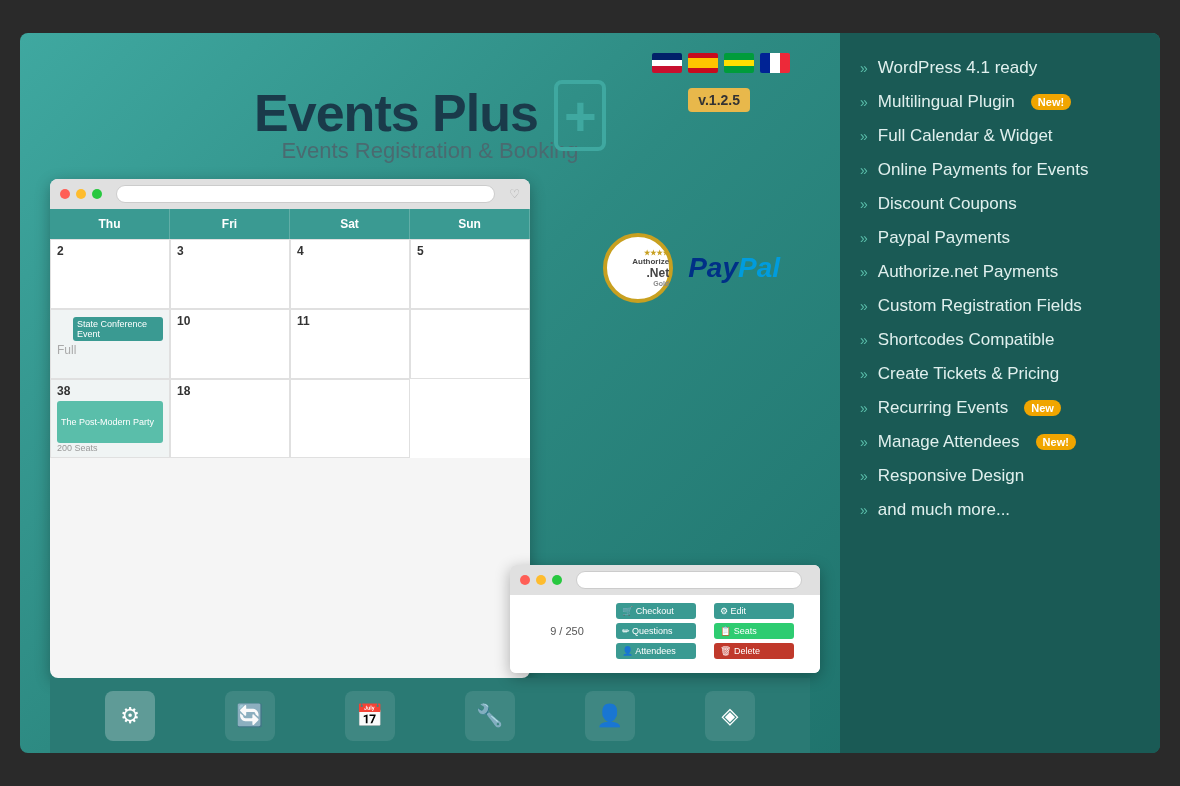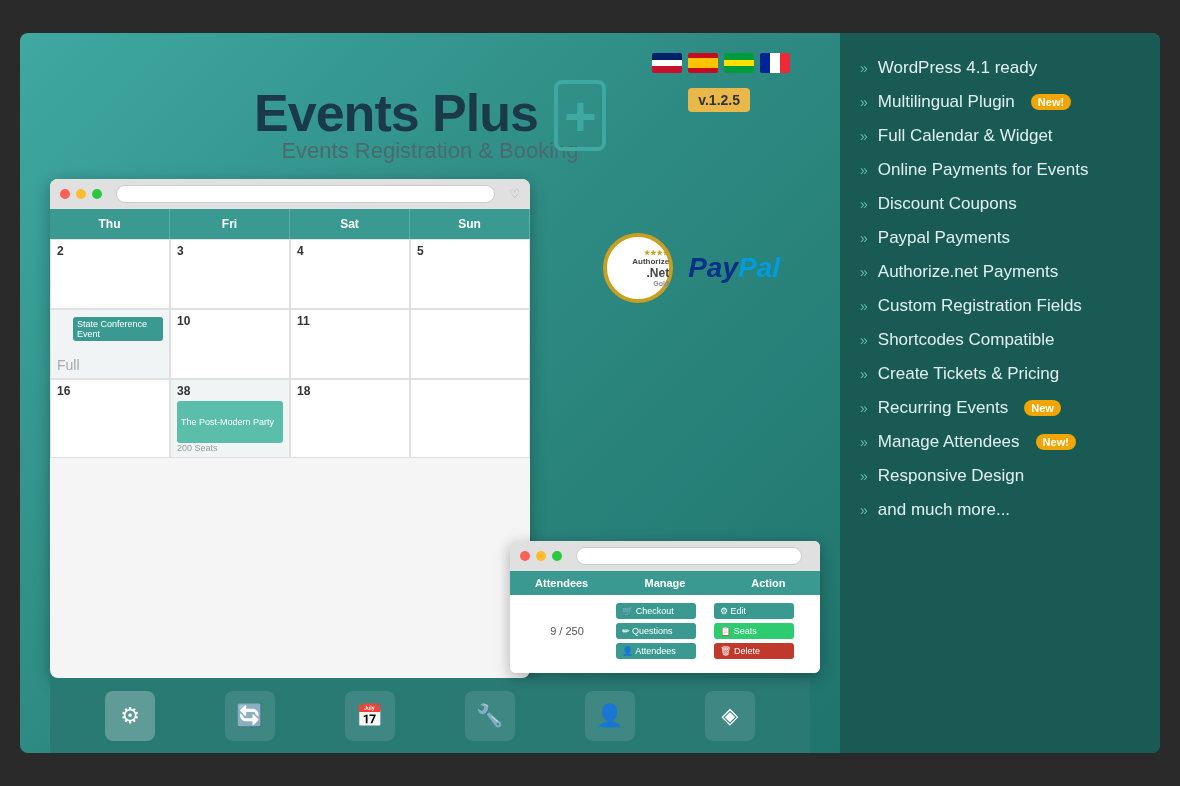--- a/index.html
+++ b/index.html
@@ -170,21 +170,21 @@
     .cal-date { font-weight: bold; color: #333; font-size: 12px; }
     .event-block {
       background: #3a9a92;
       color: #fff;
       font-size: 9px;
       padding: 2px 4px;
       border-radius: 3px;
       margin-top: 3px;
       margin-left: 16px;
     }
-    .event-full { color: #aaa; font-size: 14px; margin-top: 16px; }
+    .event-full { color: #aaa; font-size: 12px; margin-top: 2px; }
     .event-block-alt {
       background: #5abeaa;
       color: #fff;
       font-size: 9px;
       padding: 16px 4px;
       border-radius: 3px;
       margin-top: 3px;
     }
     .seats-text { color: #999; font-size: 9px; }
 
@@ -382,21 +382,20 @@
           <div class="cal-cell shaded">
             <div class="event-block">State Conference Event</div>
             <div class="event-full">Full</div>
           </div>
           <div class="cal-cell"><span class="cal-date">10</span></div>
           <div class="cal-cell"><span class="cal-date">11</span></div>
           <div class="cal-cell"></div>
         </div>
 
         <div class="cal-grid">
-          <div class="cal-cell"><span class="cal-date">16</span></div>
           <div class="cal-cell shaded">
             <span class="cal-date">38</span>
             <div class="event-block-alt">The Post-Modern Party</div>
             <div class="seats-text">200 Seats</div>
           </div>
           <div class="cal-cell"><span class="cal-date">18</span></div>
           <div class="cal-cell"></div>
         </div>
       </div>
 
@@ -411,25 +410,20 @@
           <span class="pp-blue">Pay</span><span class="pp-sky">Pal</span>
         </div>
       </div>
 
       <div class="sub-window">
         <div class="window-titlebar">
           <div class="dot dot-red"></div>
           <div class="dot dot-yellow"></div>
           <div class="dot dot-green"></div>
           <input type="text" style="flex: 1 1 0%; margin: 0px 8px; background: rgb(255, 255, 255); border: 1px solid rgb(204, 204, 204); border-radius: 12px; padding: 2px 10px; font-size: 11px; outline: none;">
-        </div>
-        <div class="sub-table-header">
-          <div class="sub-col-header">Attendees</div>
-          <div class="sub-col-header">Manage</div>
-          <div class="sub-col-header">Action</div>
         </div>
         <div class="sub-table-body">
           <div class="sub-row">
             <div class="sub-count">9 / 250</div>
             <div class="sub-btn-group">
               <button class="sub-btn">🛒 Checkout</button>
               <button class="sub-btn">✏ Questions</button>
               <button class="sub-btn">👤 Attendees</button>
             </div>
             <div class="sub-btn-group">

